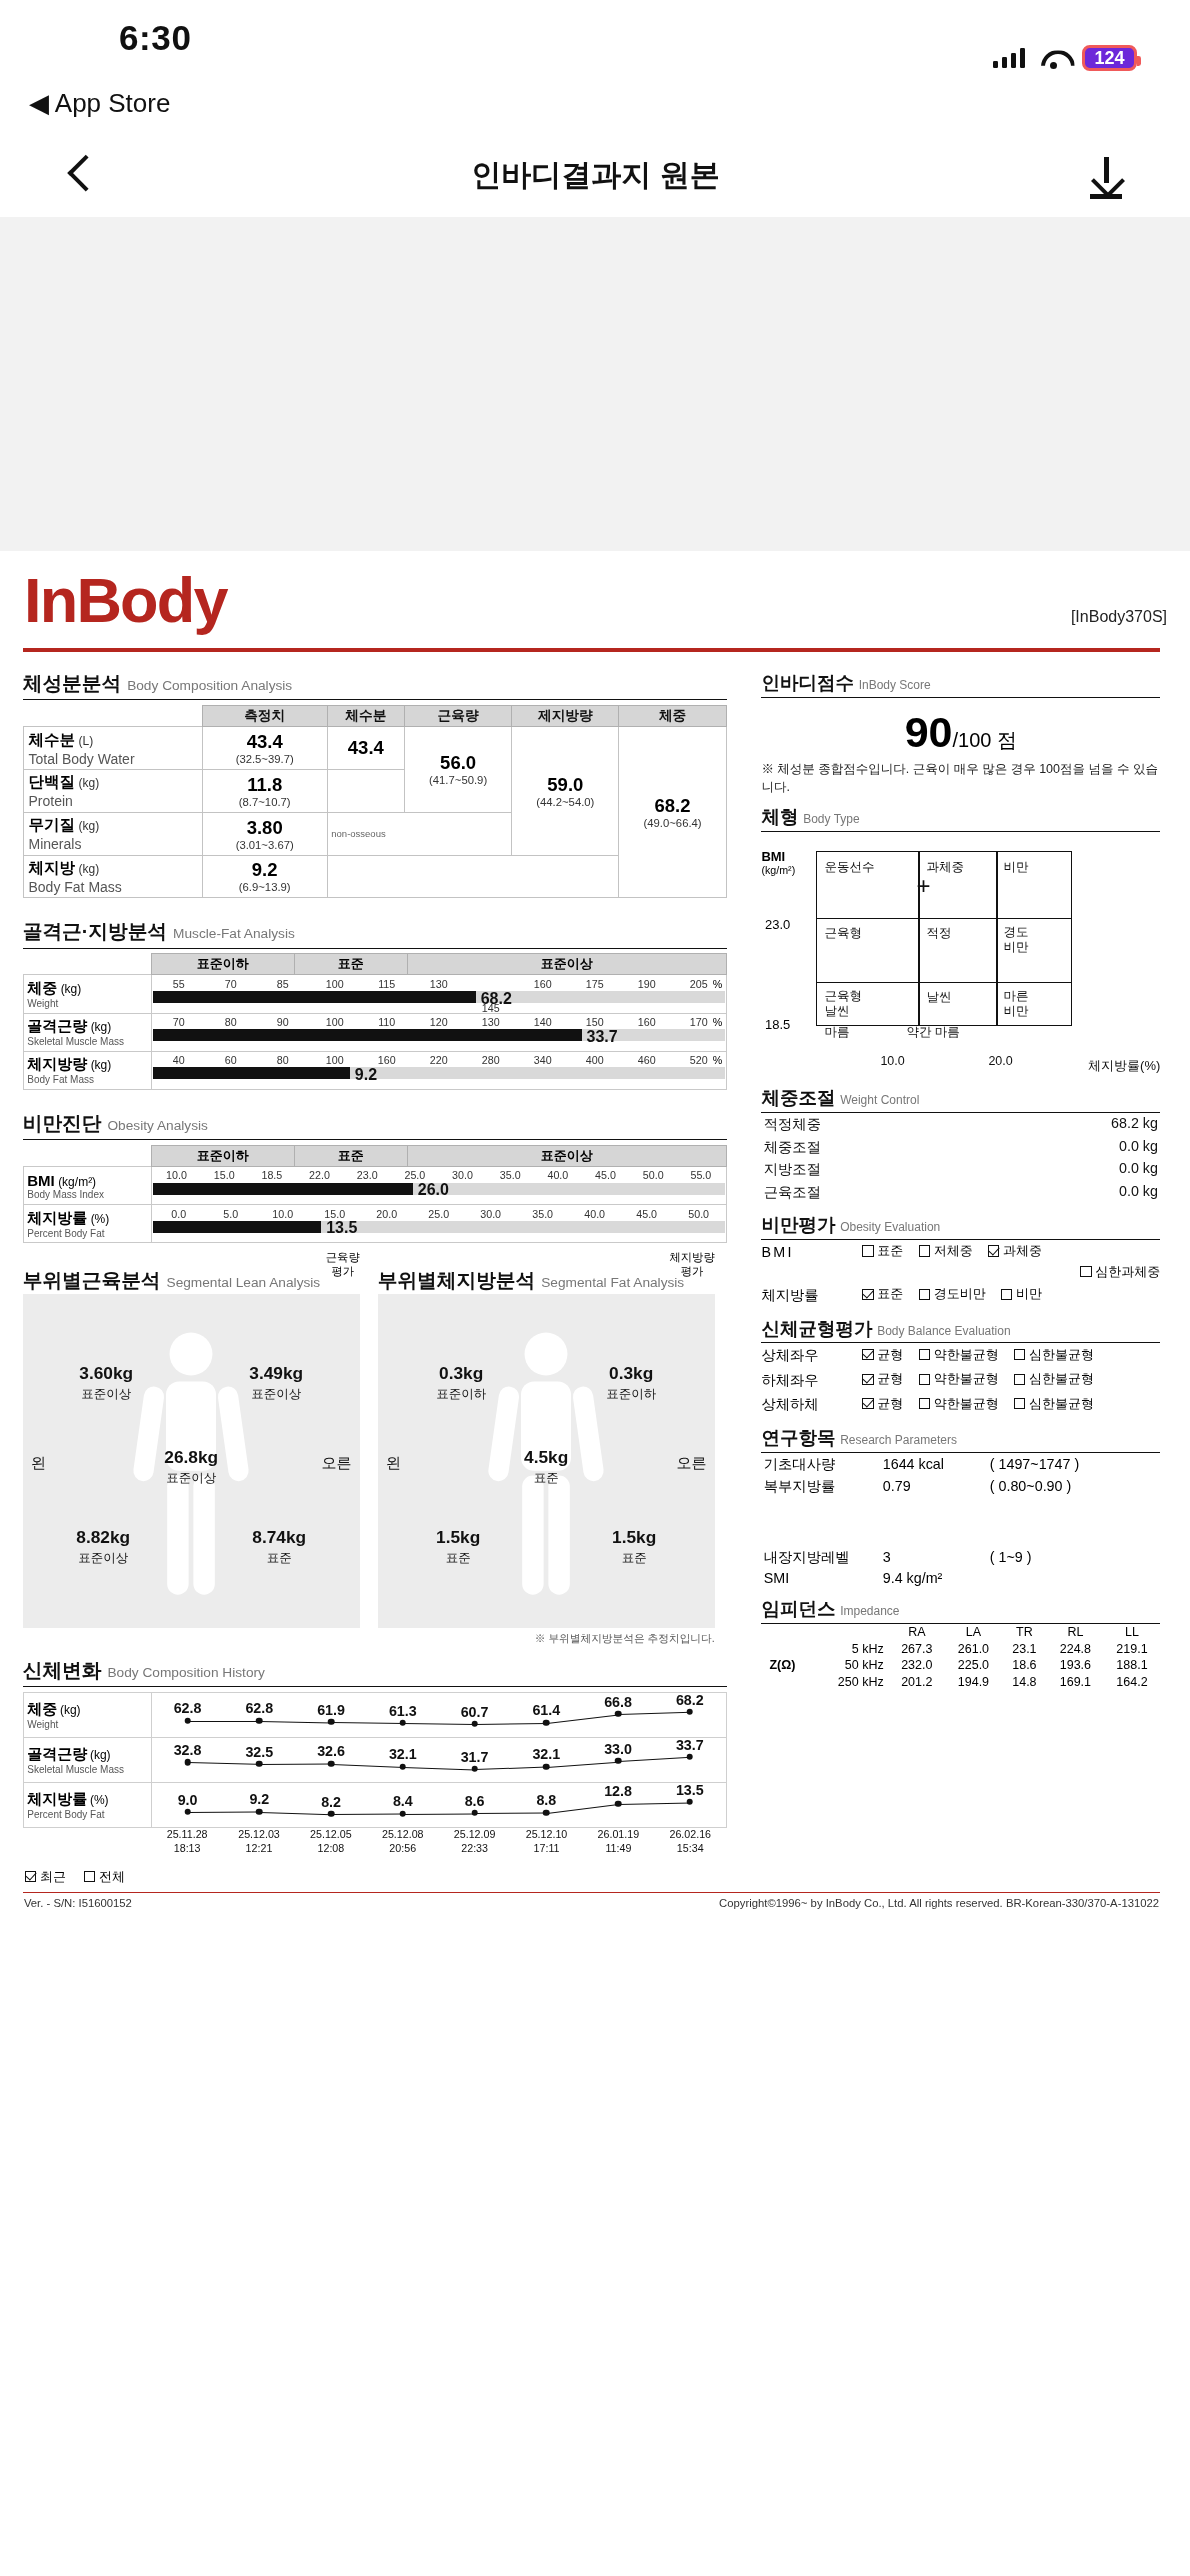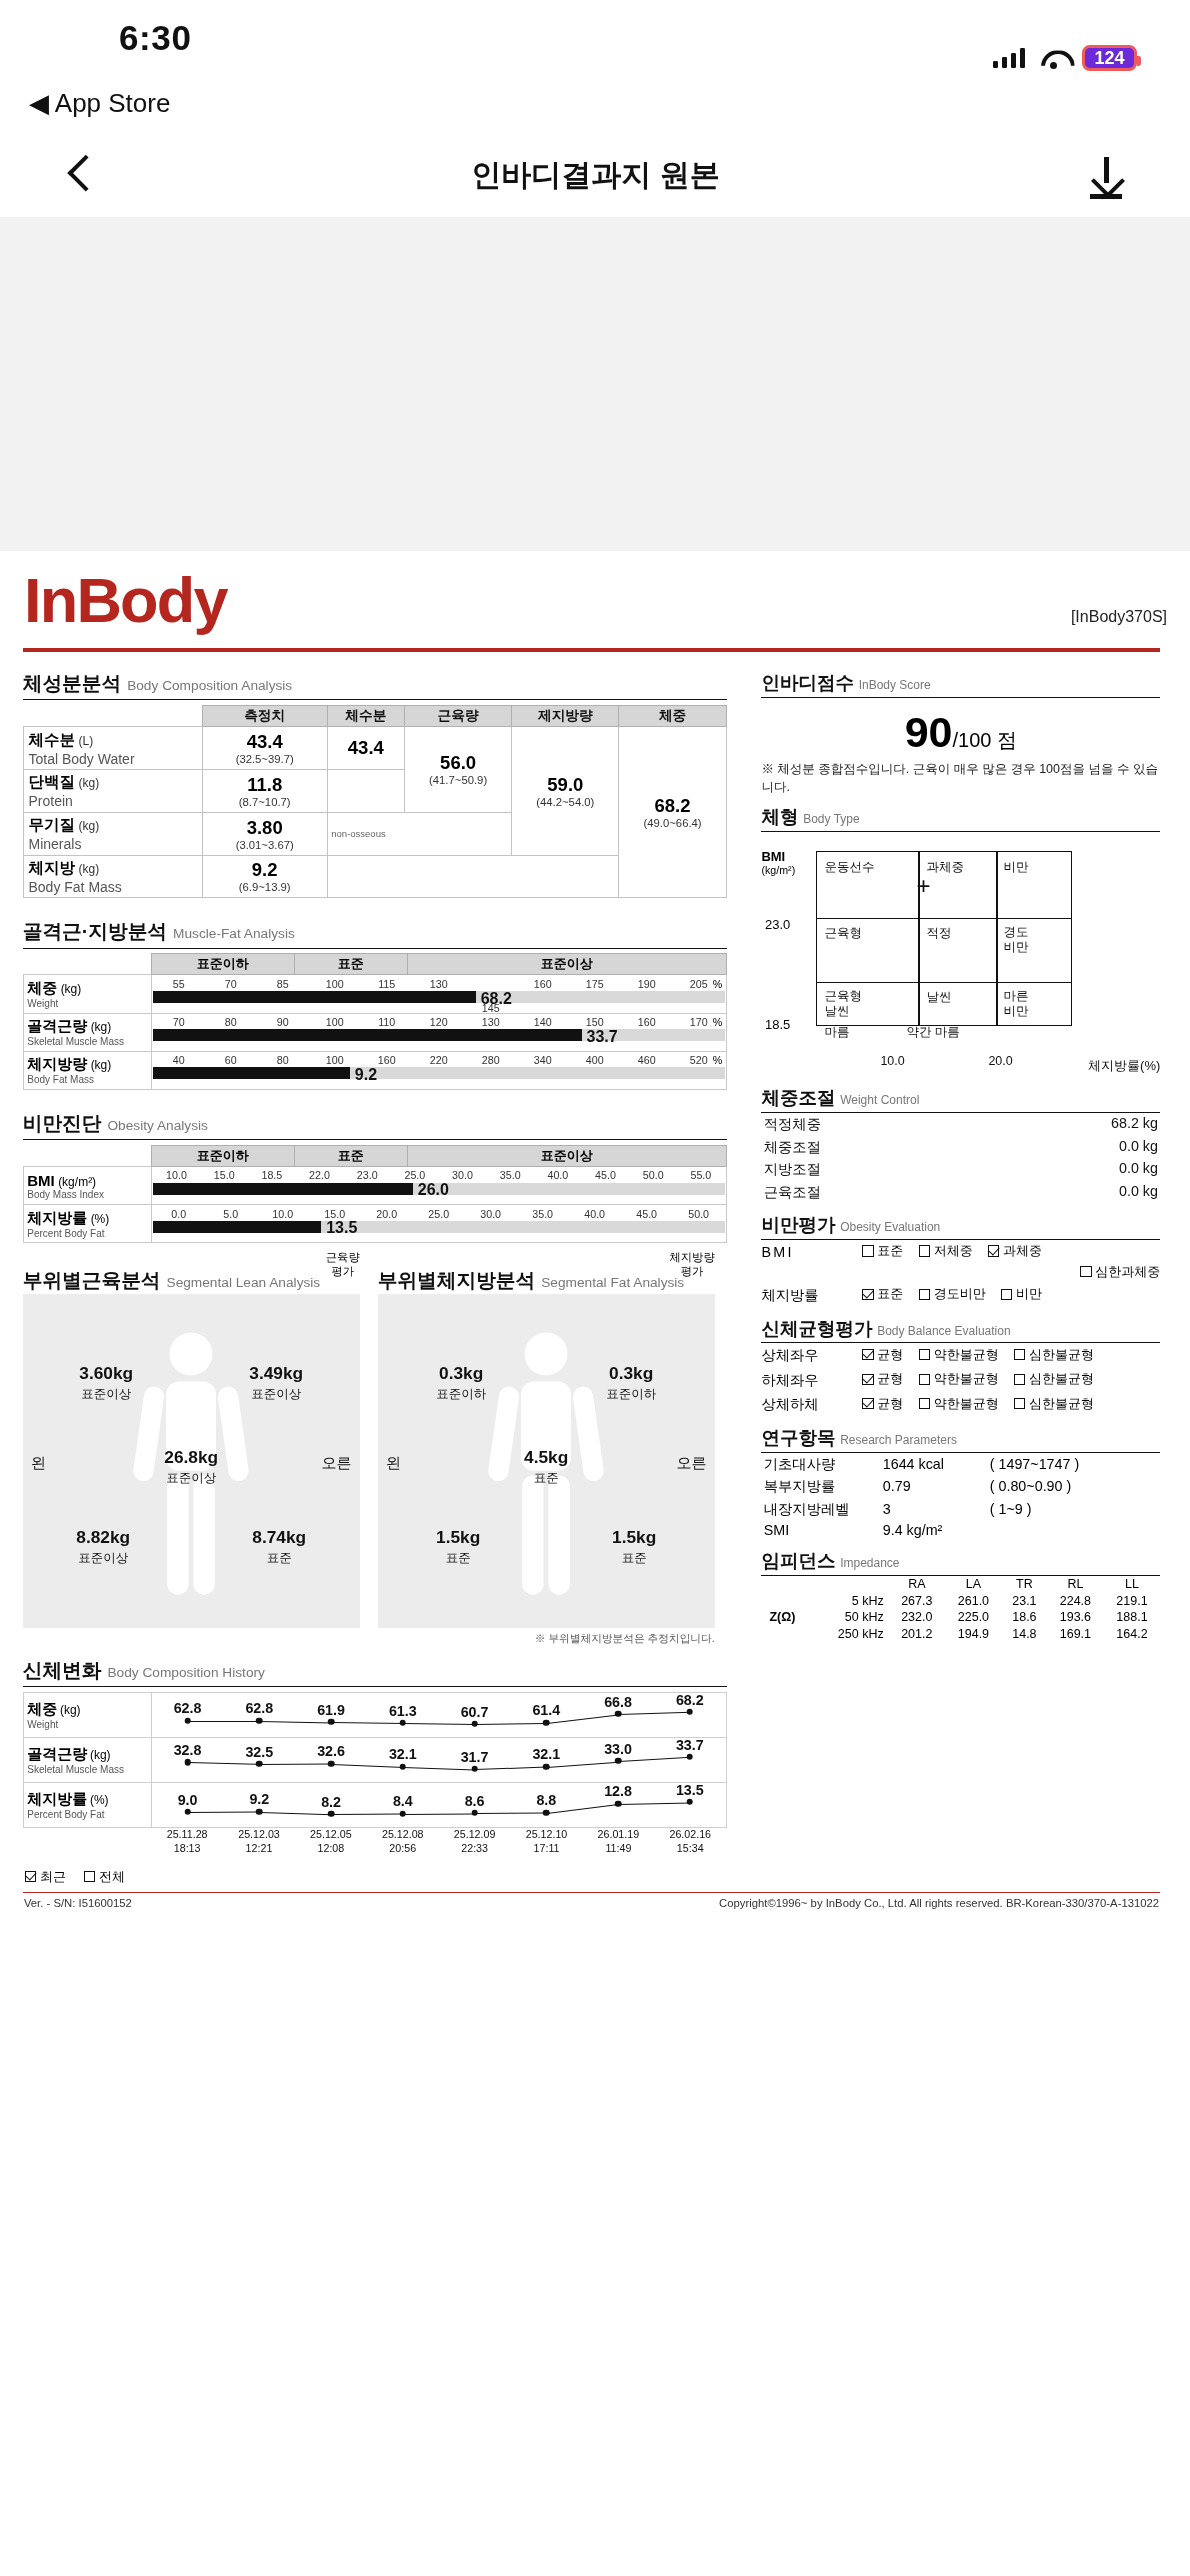--- a/index.html
+++ b/index.html
@@ -956,21 +956,21 @@
             <span style="width:113px;">기초대사량</span>
             <span style="width:101px;">1644 kcal</span>
             <span>( 1497~1747 )</span>
           </div>
           <div class="kv2">
             <span style="width:113px;">복부지방률</span>
             <span style="width:101px;">0.79</span>
             <span>( 0.80~0.90 )</span>
           </div>
           <div class="kv2">
-            <span style="width:113px;">내장지방레벨</span>
+            <span style="width:113px;margin-top:48px;">내장지방레벨</span>
             <span style="width:101px;">3</span>
             <span>(  1~9  )</span>
           </div>
           <div class="kv2">
             <span style="width:113px;">SMI</span>
             <span style="width:101px;">9.4 kg/m²</span>
             <span></span>
           </div>
         </div>
 

